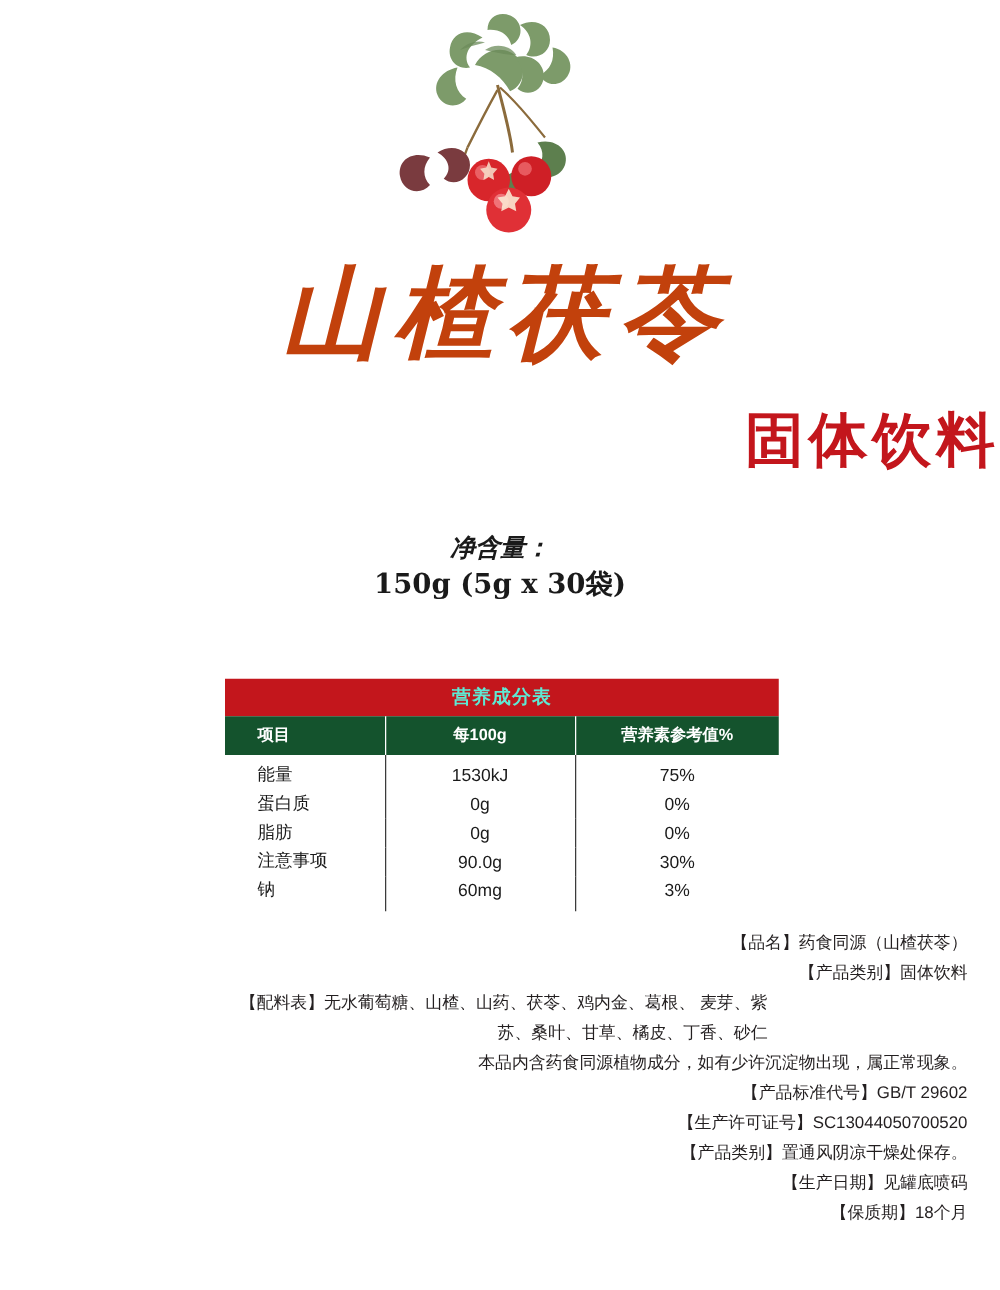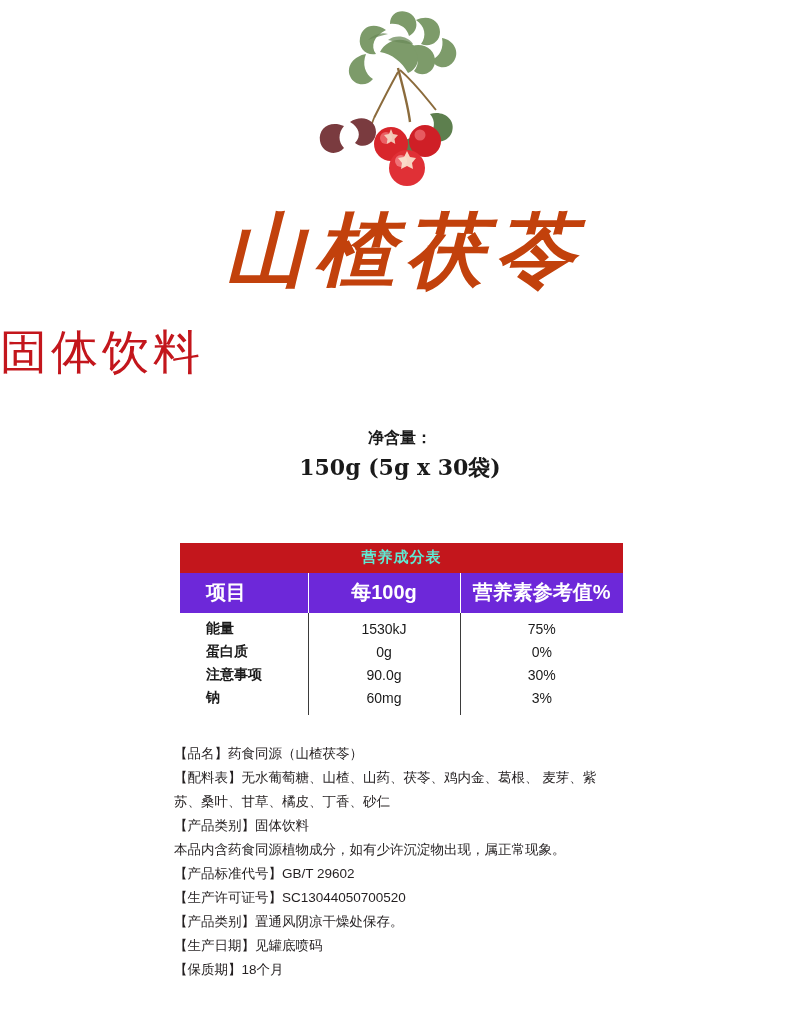--- a/index.html
+++ b/index.html
@@ -41,40 +41,40 @@
     color: #c2410c;
     line-height: 100px;
     text-indent: 10px;
     font-style: italic;
   }
   .sub-title {
     position: absolute;
     top: 322px;
     left: 0;
     width: 800px;
-    text-align: left;
+    text-align: right;
     font-size: 47px;
-    font-weight: normal;
+    font-weight: bold;
     letter-spacing: 4px;
     color: #c3161c;
     line-height: 60px;
   }
 
   
   .net-weight {
     position: absolute;
     top: 424px;
     left: 0;
     width: 800px;
     text-align: center;
     font-family: "DejaVu Serif", "Liberation Serif", serif;
     font-weight: bold;
     color: #1a1a1a;
   }
-  .net-weight .nw-label { font-size: 16px; line-height: 28px; }
+  .net-weight .nw-label { font-size: 20px; line-height: 28px; font-style: italic; }
   .net-weight .nw-value { font-size: 22px; line-height: 30px; }
 
   
   .nutrition {
     position: absolute;
     top: 543px;
     left: 180px;
     width: 443px;
     border-collapse: collapse;
     table-layout: fixed;
@@ -83,62 +83,63 @@
     background: #c3161c;
     color: #5eead4;
     font-size: 15px;
     font-weight: bold;
     text-align: center;
     letter-spacing: 1px;
     padding: 5px 0 6px 0;
     border: none;
   }
   .nutrition .tbl-head td {
-    background: #6d28d9;
+    background: #14532d;
     color: #ffffff;
-    font-size: 20px;
+    font-size: 13px;
     font-weight: bold;
     padding: 6px 0 7px 0;
     border-left: 1px solid #ffffff;
   }
   .nutrition .tbl-head td.c1 { text-align: left; padding-left: 26px; border-left: none; }
   .nutrition .tbl-head td.c2 { text-align: center; }
   .nutrition .tbl-head td.c3 { text-align: center; }
 
   .nutrition tbody td {
     font-size: 14px;
     color: #1a1a1a;
     padding: 2px 0 3px 0;
     border-left: 1px solid #3b3b3b;
     background: #ffffff;
   }
   .nutrition tbody td.c1 {
     text-align: left;
     padding-left: 26px;
-    font-weight: bold;
+    font-weight: normal;
     border-left: none;
   }
   .nutrition tbody td.c2 { text-align: center; }
   .nutrition tbody td.c3 { text-align: center; }
   .nutrition tbody tr:first-child td { padding-top: 7px; }
   .nutrition tbody tr:last-child td { padding-bottom: 8px; }
 
   .nutrition col.w1 { width: 128px; }
   .nutrition col.w2 { width: 152px; }
   .nutrition col.w3 { width: 163px; }
 
   
   .info {
     position: absolute;
     top: 742px;
     left: 174px;
     width: 600px;
     font-size: 13.5px;
     line-height: 24px;
     color: #231f20;
+    text-align: right;
   }
   .info .line { white-space: pre-wrap; }
   .info .line.wrap { white-space: normal; width: 440px; }
 </style>
 </head>
 <body>
 
 <div class="illustration">
   <svg width="260" height="185" viewBox="0 0 260 185" xmlns="http://www.w3.org/2000/svg">
 
@@ -212,35 +213,40 @@
       <td class="c1">能量</td>
       <td class="c2">1530kJ</td>
       <td class="c3">75%</td>
     </tr>
     <tr>
       <td class="c1">蛋白质</td>
       <td class="c2">0g</td>
       <td class="c3">0%</td>
     </tr>
     <tr>
+      <td class="c1">脂肪</td>
+      <td class="c2">0g</td>
+      <td class="c3">0%</td>
+    </tr>
+    <tr>
       <td class="c1">注意事项</td>
       <td class="c2">90.0g</td>
       <td class="c3">30%</td>
     </tr>
     <tr>
       <td class="c1">钠</td>
       <td class="c2">60mg</td>
       <td class="c3">3%</td>
     </tr>
   </tbody>
 </table>
 
 <div class="info">
   <div class="line">【品名】药食同源（山楂茯苓）</div>
+  <div class="line">【产品类别】固体饮料</div>
   <div class="line wrap">【配料表】无水葡萄糖、山楂、山药、茯苓、鸡内金、葛根、 麦芽、紫苏、桑叶、甘草、橘皮、丁香、砂仁</div>
-  <div class="line">【产品类别】固体饮料</div>
   <div class="line">本品内含药食同源植物成分，如有少许沉淀物出现，属正常现象。</div>
   <div class="line">【产品标准代号】GB/T 29602</div>
   <div class="line">【生产许可证号】SC13044050700520</div>
   <div class="line">【产品类别】置通风阴凉干燥处保存。</div>
   <div class="line">【生产日期】见罐底喷码</div>
   <div class="line">【保质期】18个月</div>
 </div>
 
 </body></html>

